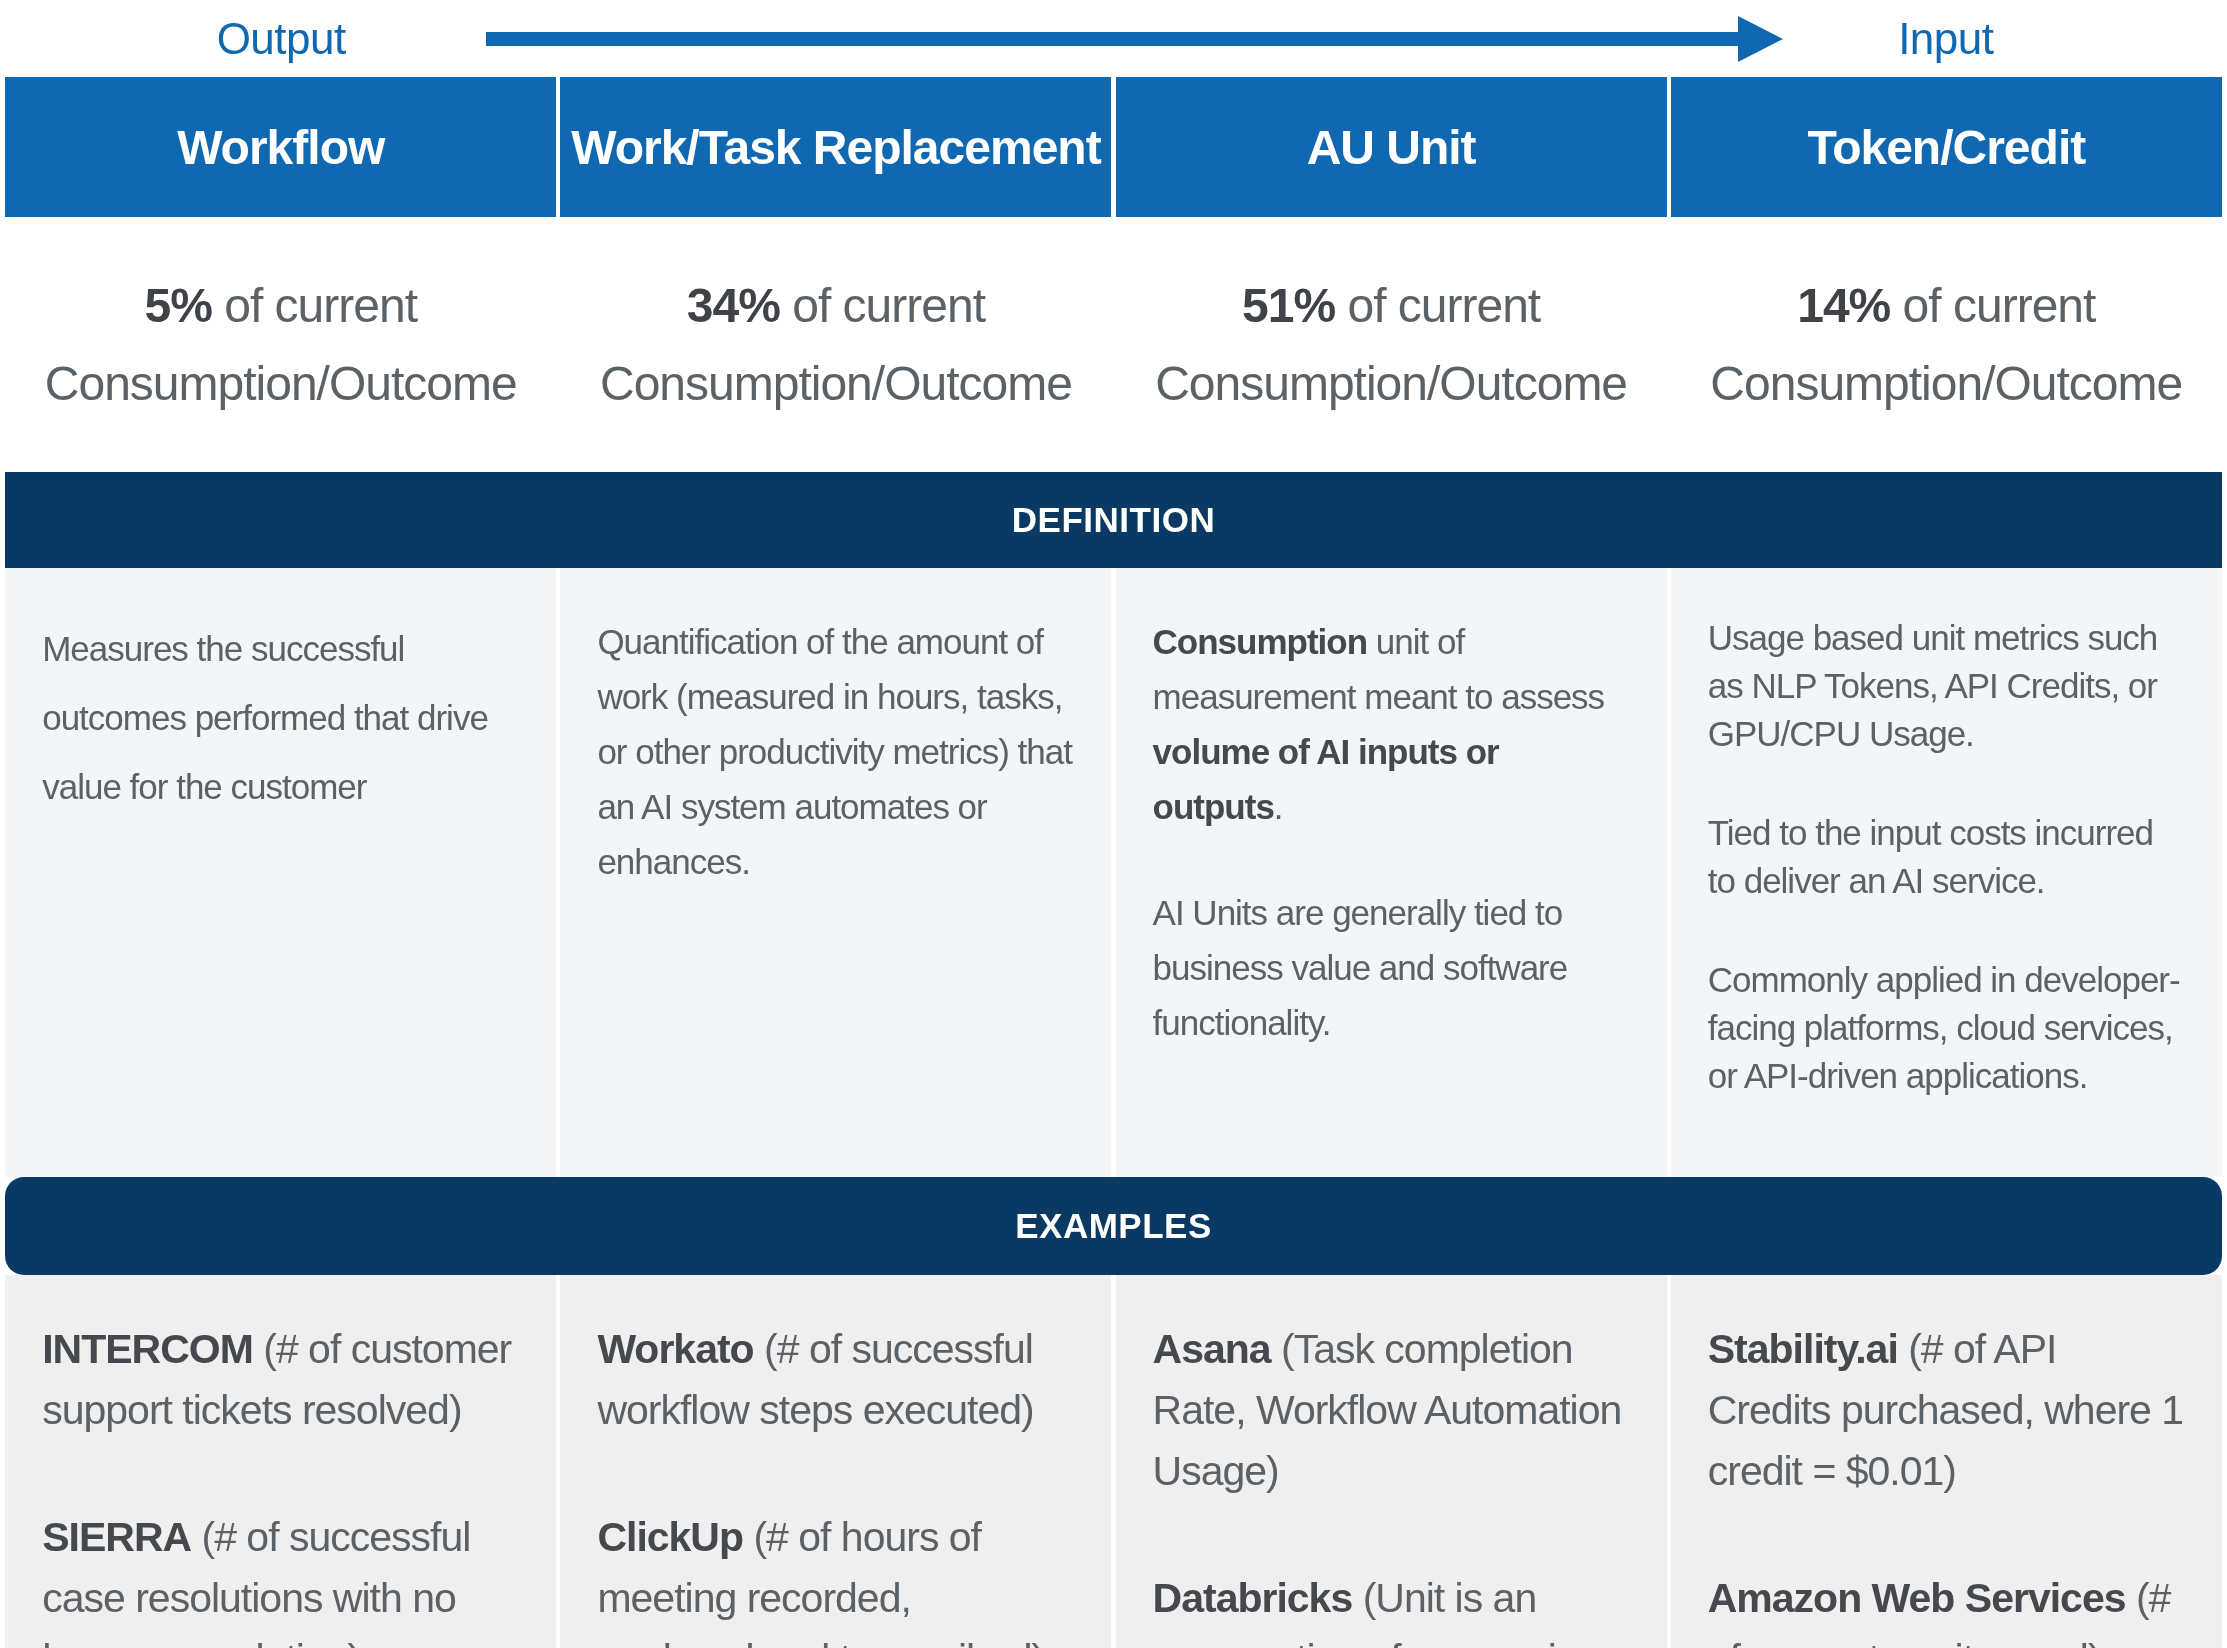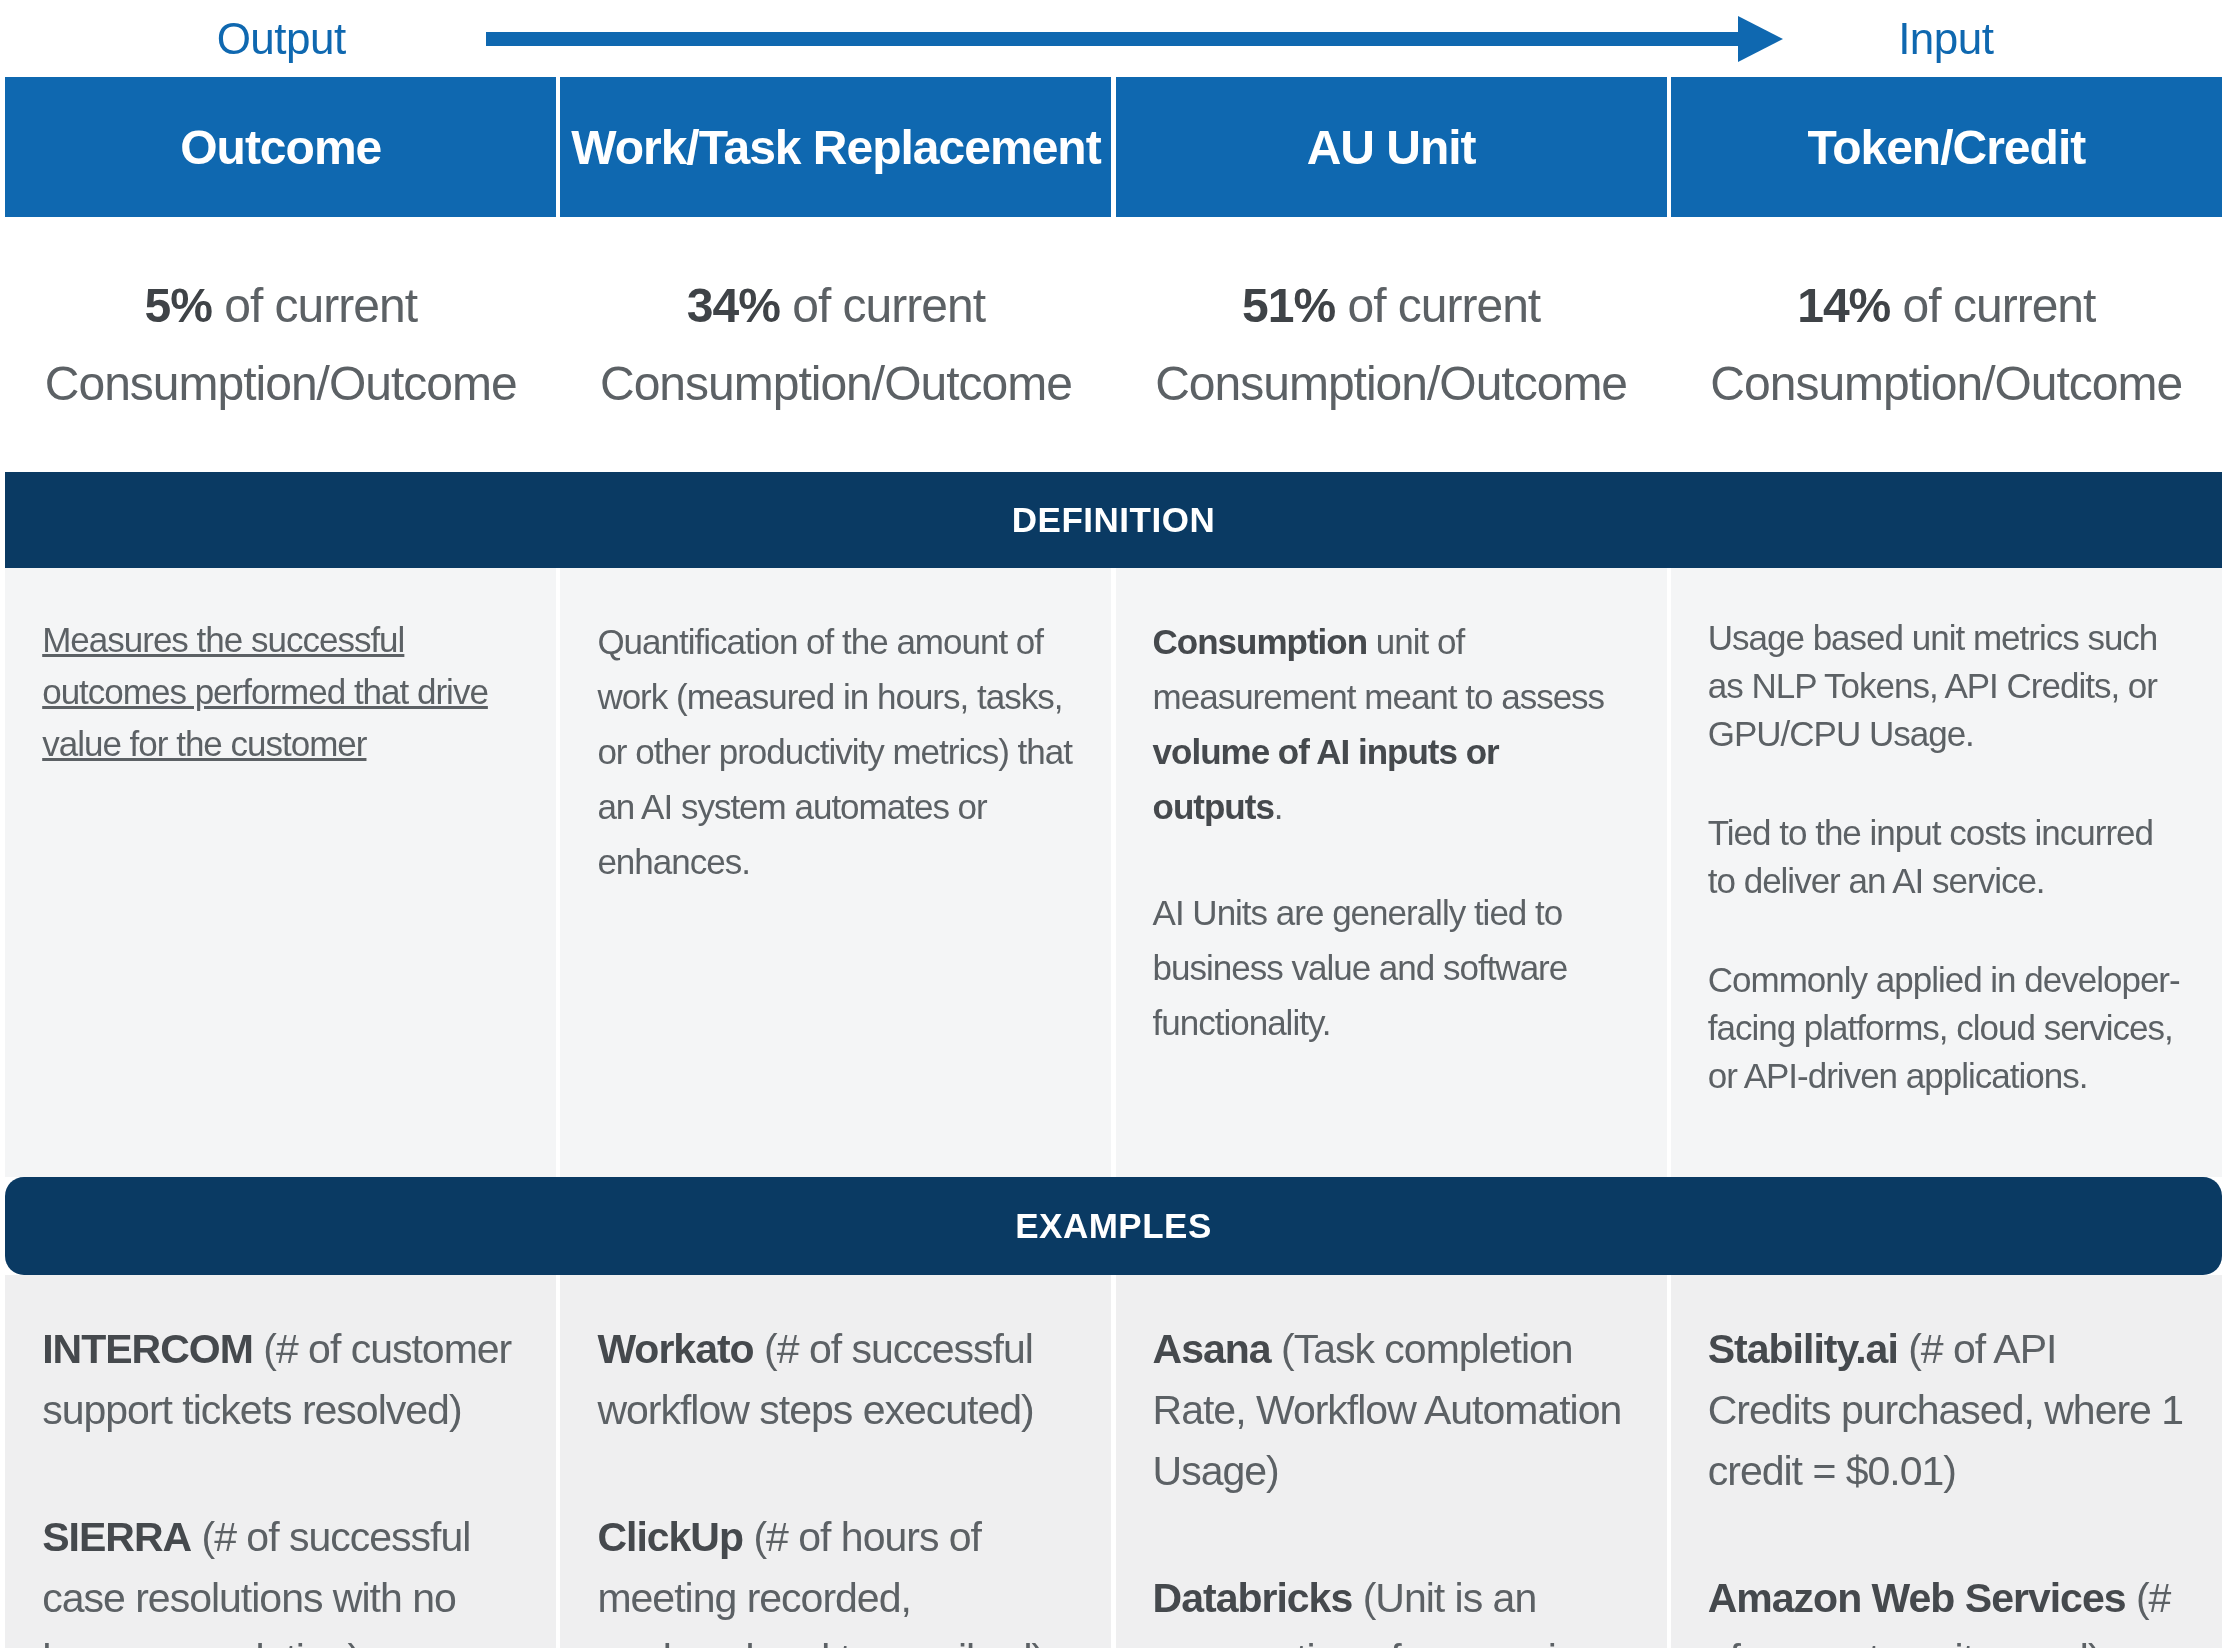--- a/index.html
+++ b/index.html
@@ -66,21 +66,21 @@
   .banner.ex{height:98px;border-radius:19px;}
 
   
   .def-row{height:609px;}
   .def-row .cell{
     background:var(--def-bg);
     padding:46px 37px 0 37px;
     font-size:35px;letter-spacing:-1px;
   }
   .def-row .cell p{margin:0 0 51px 0;}
-  .def-row .cell:nth-child(1){line-height:52px;text-decoration:underline;}
+  .def-row .cell:nth-child(1){line-height:69px;}
   .def-row .cell:nth-child(2){line-height:55px;}
   .def-row .cell:nth-child(3){line-height:55px;}
   .def-row .cell:nth-child(4){line-height:48px;}
 
   
   .ex-row{height:407px;}
   .ex-row .cell{
     background:var(--ex-bg);
     padding:44px 37px 0 37px;
     font-size:41px;line-height:61px;letter-spacing:-1px;
@@ -94,21 +94,21 @@
 
 <div class="flow-row">
   <div class="flow-label left">Output</div>
   <div class="arrow-line"></div>
   <div class="arrow-head"></div>
   <div class="flow-label right">Input</div>
 </div>
 
 <div class="row header-row">
   <div class="cell">
-      <span>Outcome</span>
+      <span>Workflow</span>
     </div>
   <div class="cell">
       <span>Work/Task Replacement</span>
     </div>
   <div class="cell">
       <span>AU Unit</span>
     </div>
   <div class="cell">
       <span>Token/Credit</span>
     </div>

